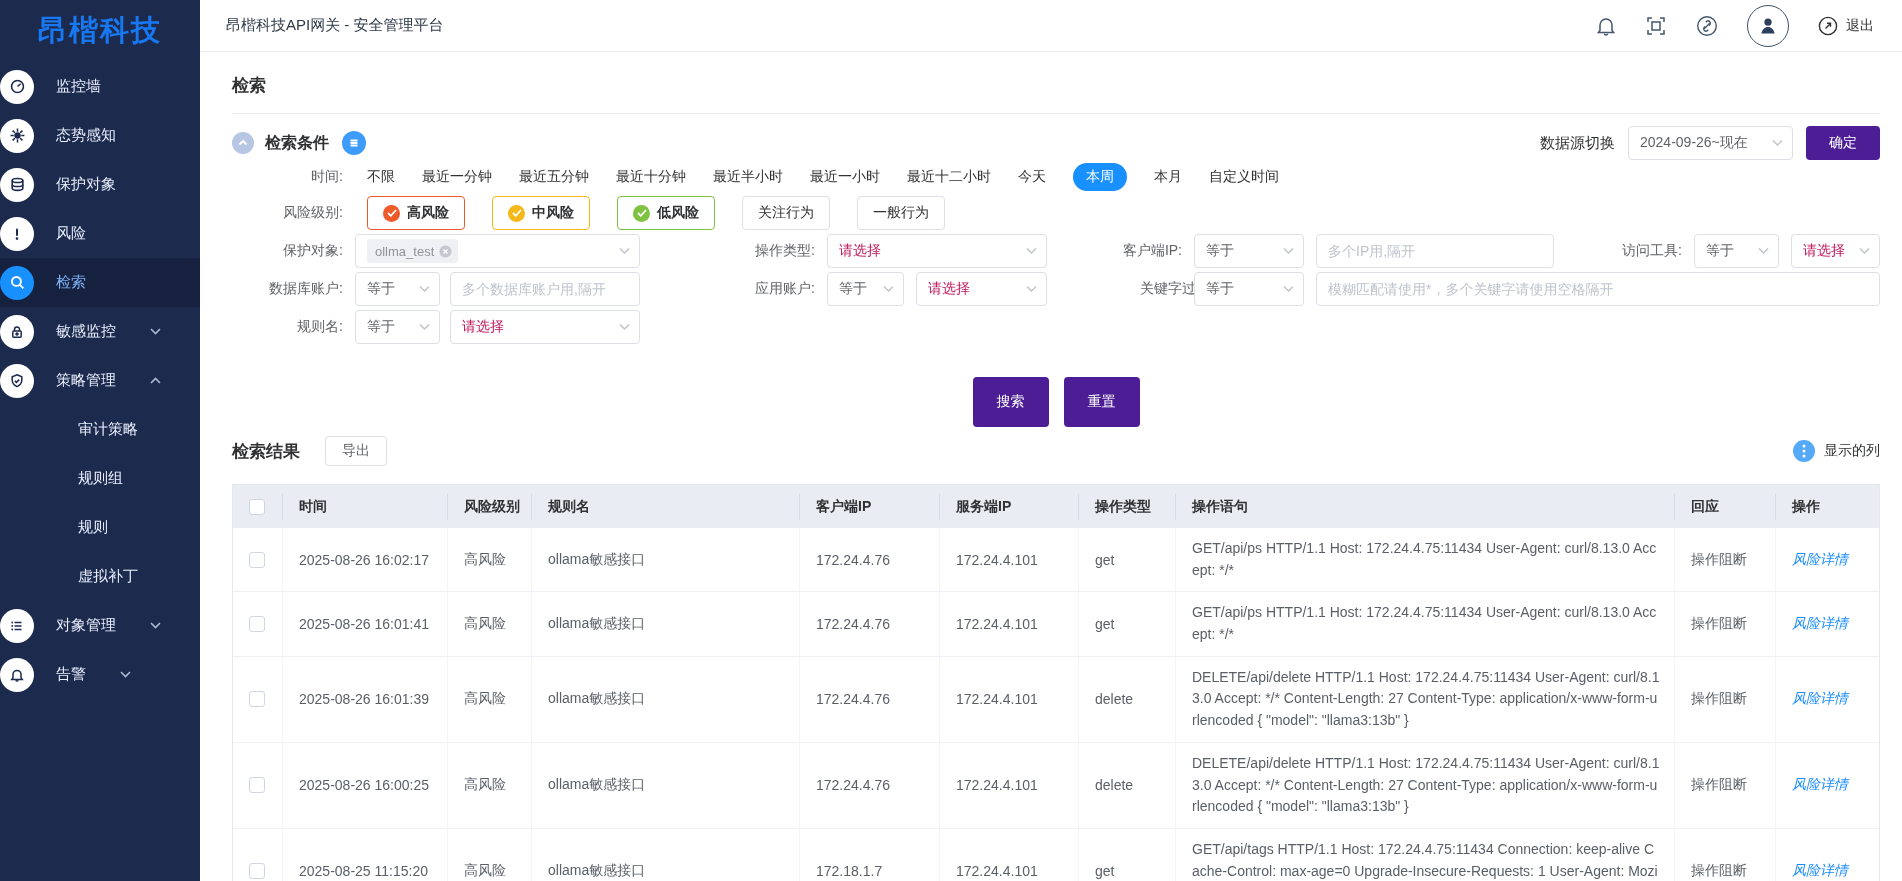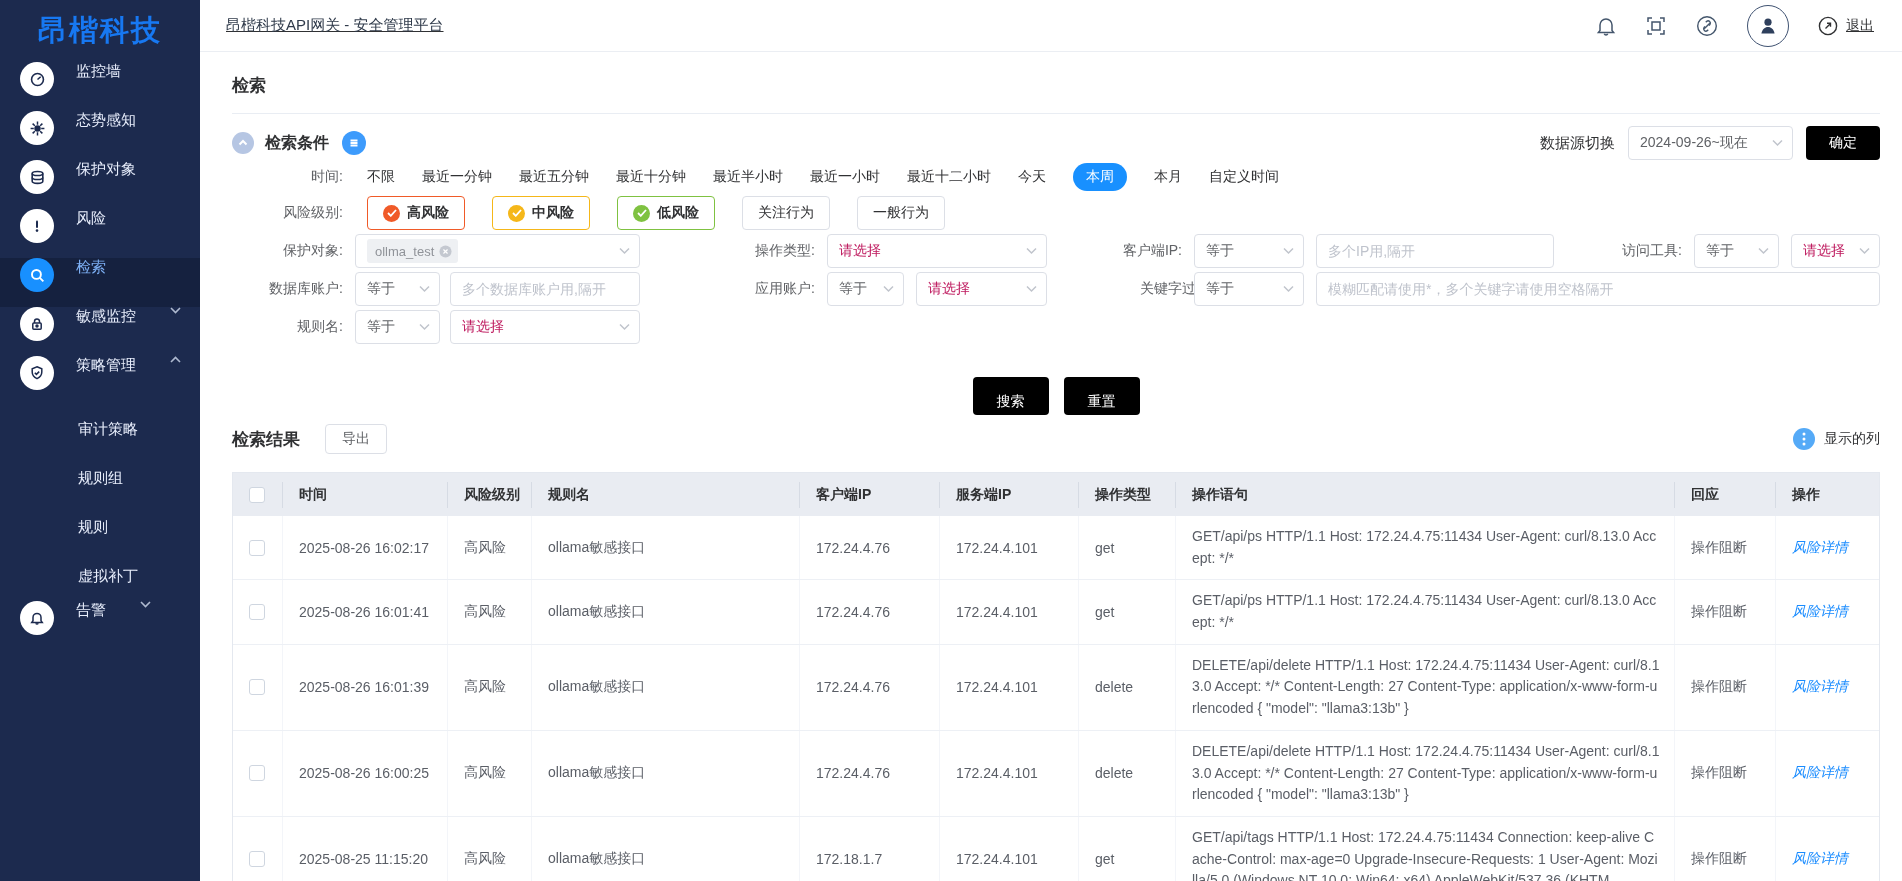--- a/index.html
+++ b/index.html
@@ -4,34 +4,34 @@
 <style>
   * { box-sizing: border-box; margin: 0; padding: 0; }
   html,body { width:1902px; height:881px; overflow:hidden; }
   body { font-family:"Liberation Sans","DejaVu Sans",sans-serif; background:#fff; color:#303133; }
   .app { display:flex; width:1902px; height:881px; }
 
   
   .sidebar { width:200px; flex-shrink:0; background:#1c2a4e; color:#e8eefc; overflow:hidden; }
   .logo { height:62px; display:flex; align-items:center; justify-content:center;
           font-size:29px; font-weight:bold; color:#1778f2; letter-spacing:2px; }
-  .side-item { height:49px; display:flex; align-items:flex-start; padding-left:20px; gap:22px;
+  .side-item { height:49px; display:flex; align-items:center; gap:22px;
                font-size:15px; cursor:pointer; }
   .side-item.active { background:#15213f; }
   .side-item.active .side-label { color:#7db0f5; }
   .icon-circle { width:34px; height:34px; border-radius:50%; background:#fff; color:#1c2a4e;
                  display:flex; align-items:center; justify-content:center; flex-shrink:0; }
   .side-item.active .icon-circle { background:#1890ff; color:#fff; }
   .side-chev { margin-left:12px; color:#aeb9cf; display:flex; }
   .side-sub { height:49px; display:flex; align-items:center; padding-left:78px; font-size:15px; cursor:pointer; }
 
   
   .main { flex:1; display:flex; flex-direction:column; min-width:0; }
   .topbar { height:52px; flex-shrink:0; border-bottom:1px solid #ebeef3; display:flex;
-            align-items:center; justify-content:space-between; padding:0 28px 0 26px;text-decoration:underline; }
+            align-items:center; justify-content:space-between; padding:0 28px 0 26px; }
   .topbar-title { font-size:15px; color:#2f3a4a; }
   .topbar-right { display:flex; align-items:center; gap:28px; color:#44566c; }
   .tb-icon { display:flex; cursor:pointer; }
   .avatar { width:42px; height:42px; border-radius:50%; border:1.5px solid #3f5271; color:#2e3f5c;
             display:flex; align-items:center; justify-content:center; cursor:pointer; }
   .logout { display:flex; align-items:center; gap:7px; font-size:14px; color:#303133; cursor:pointer; }
 
   
   .content { flex:1; padding:0 22px 0 32px; overflow:hidden; }
   .page-title { padding:22px 0 16px; font-size:17px; font-weight:bold; color:#303133;
@@ -50,21 +50,21 @@
          display:flex; align-items:center; padding:0 26px 0 11px; cursor:pointer; font-size:14px; }
   .sel .chev { position:absolute; right:9px; top:50%; transform:translateY(-50%); color:#c0c4cc; display:flex; }
   .sel-text { color:#606266; white-space:nowrap; overflow:hidden; }
   .sel-text.ph { color:#be185d; }
   .inp { height:34px; border:1px solid #dcdfe6; border-radius:4px; padding:0 11px; font-size:14px;
          color:#606266; font-family:inherit; width:100%; }
   .inp::placeholder { color:#bfc3cc; }
   .tag { display:flex; align-items:center; gap:5px; background:#eef0f3; border-radius:3px;
          height:24px; padding:0 6px 0 8px; color:#909399; font-size:13px; }
 
-  .btn-primary { background:#000000; border:none; color:#fff; border-radius:4px; height:34px;
+  .btn-primary { background:#4c1d95; border:none; color:#fff; border-radius:4px; height:34px;
                  padding:0 23px; font-size:14px; cursor:pointer; font-family:inherit; }
   .btn-plain { background:#fff; border:1px solid #dcdfe6; color:#606266; border-radius:4px;
                height:30px; padding:0 16px; font-size:14px; cursor:pointer; font-family:inherit; }
 
   .frow { display:flex; align-items:center; }
   .row-label { width:111px; flex-shrink:0; text-align:right; font-size:14px; color:#606266; }
   .time-row { margin-top:4px; height:30px; }
   .time-opts { display:flex; align-items:center; margin-left:24px; gap:27px; font-size:14px; color:#303133; }
   .time-chip { cursor:pointer; white-space:nowrap; padding:5px 0; }
   .time-chip.active { background:#1890ff; color:#fff; border-radius:15px; padding:5px 13px; }
@@ -77,21 +77,21 @@
   .risk-btn.checked { font-weight:bold; }
   .check-badge { width:17px; height:17px; border-radius:50%; display:flex; align-items:center;
                  justify-content:center; color:#fff; }
 
   .form-row { position:relative; height:34px; margin-top:4px; }
   .fl { position:absolute; top:0; height:34px; display:flex; align-items:center; font-size:14px;
         color:#606266; justify-content:flex-end; }
   .fc { position:absolute; top:0;align-items:center; }
 
   .actions { margin-top:33px; display:flex; justify-content:center; gap:15px; }
-  .actions .btn-primary { height:38px; padding:16px 24px; }
+  .actions .btn-primary { height:50px; padding:16px 24px; }
 
   .results-head { margin-top:8px; height:32px; display:flex; align-items:center; }
   .results-title { font-size:17px; font-weight:bold; }
   .export-wrap { margin-left:25px; }
   .cols-toggle { margin-left:auto; display:flex; align-items:center; gap:9px; cursor:pointer; font-size:14px; }
   .dots-circle { width:22px; height:22px; border-radius:50%; background:#55aaf7; display:flex;
                  align-items:center; justify-content:center; }
 
   
   .tbl { margin-top:17px; border:1px solid #e4e8ef; border-bottom:none; }
@@ -193,20 +193,36 @@
           <span class="side-chev">
             <svg width="11" height="7" viewBox="0 0 11 7" fill="none" stroke="currentColor" stroke-width="1.6">
               <path d="M1 6l4.5-4.5L10 6"></path>
             </svg>
           </span>
         </div>
         <div class="side-sub">审计策略</div>
         <div class="side-sub">规则组</div>
         <div class="side-sub">规则</div>
         <div class="side-sub">虚拟补丁</div>
+        <div class="side-item">
+          <span class="icon-circle">
+            <svg width="16" height="16" viewBox="0 0 16 16" fill="none" stroke="currentColor" stroke-width="1.5">
+              <path d="M5.5 4.5h7M5.5 8h7M5.5 11.5h7"></path>
+              <circle cx="3.2" cy="4.5" r=".9" fill="currentColor" stroke="none"></circle>
+              <circle cx="3.2" cy="8" r=".9" fill="currentColor" stroke="none"></circle>
+              <circle cx="3.2" cy="11.5" r=".9" fill="currentColor" stroke="none"></circle>
+            </svg>
+          </span>
+          <span class="side-label">对象管理</span>
+          <span class="side-chev">
+            <svg width="11" height="7" viewBox="0 0 11 7" fill="none" stroke="currentColor" stroke-width="1.6">
+              <path d="M1 1l4.5 4.5L10 1"></path>
+            </svg>
+          </span>
+        </div>
         <div class="side-item">
           <span class="icon-circle">
             <svg width="16" height="16" viewBox="0 0 16 16" fill="none" stroke="currentColor" stroke-width="1.5">
               <path d="M4 10.8V7.4a4 4 0 0 1 8 0v3.4l1.2 1.6H2.8z"></path>
               <path d="M6.8 13.2a1.3 1.3 0 0 0 2.4 0"></path>
             </svg>
           </span>
           <span class="side-label">告警</span>
           <span class="side-chev">
             <svg width="11" height="7" viewBox="0 0 11 7" fill="none" stroke="currentColor" stroke-width="1.6">

